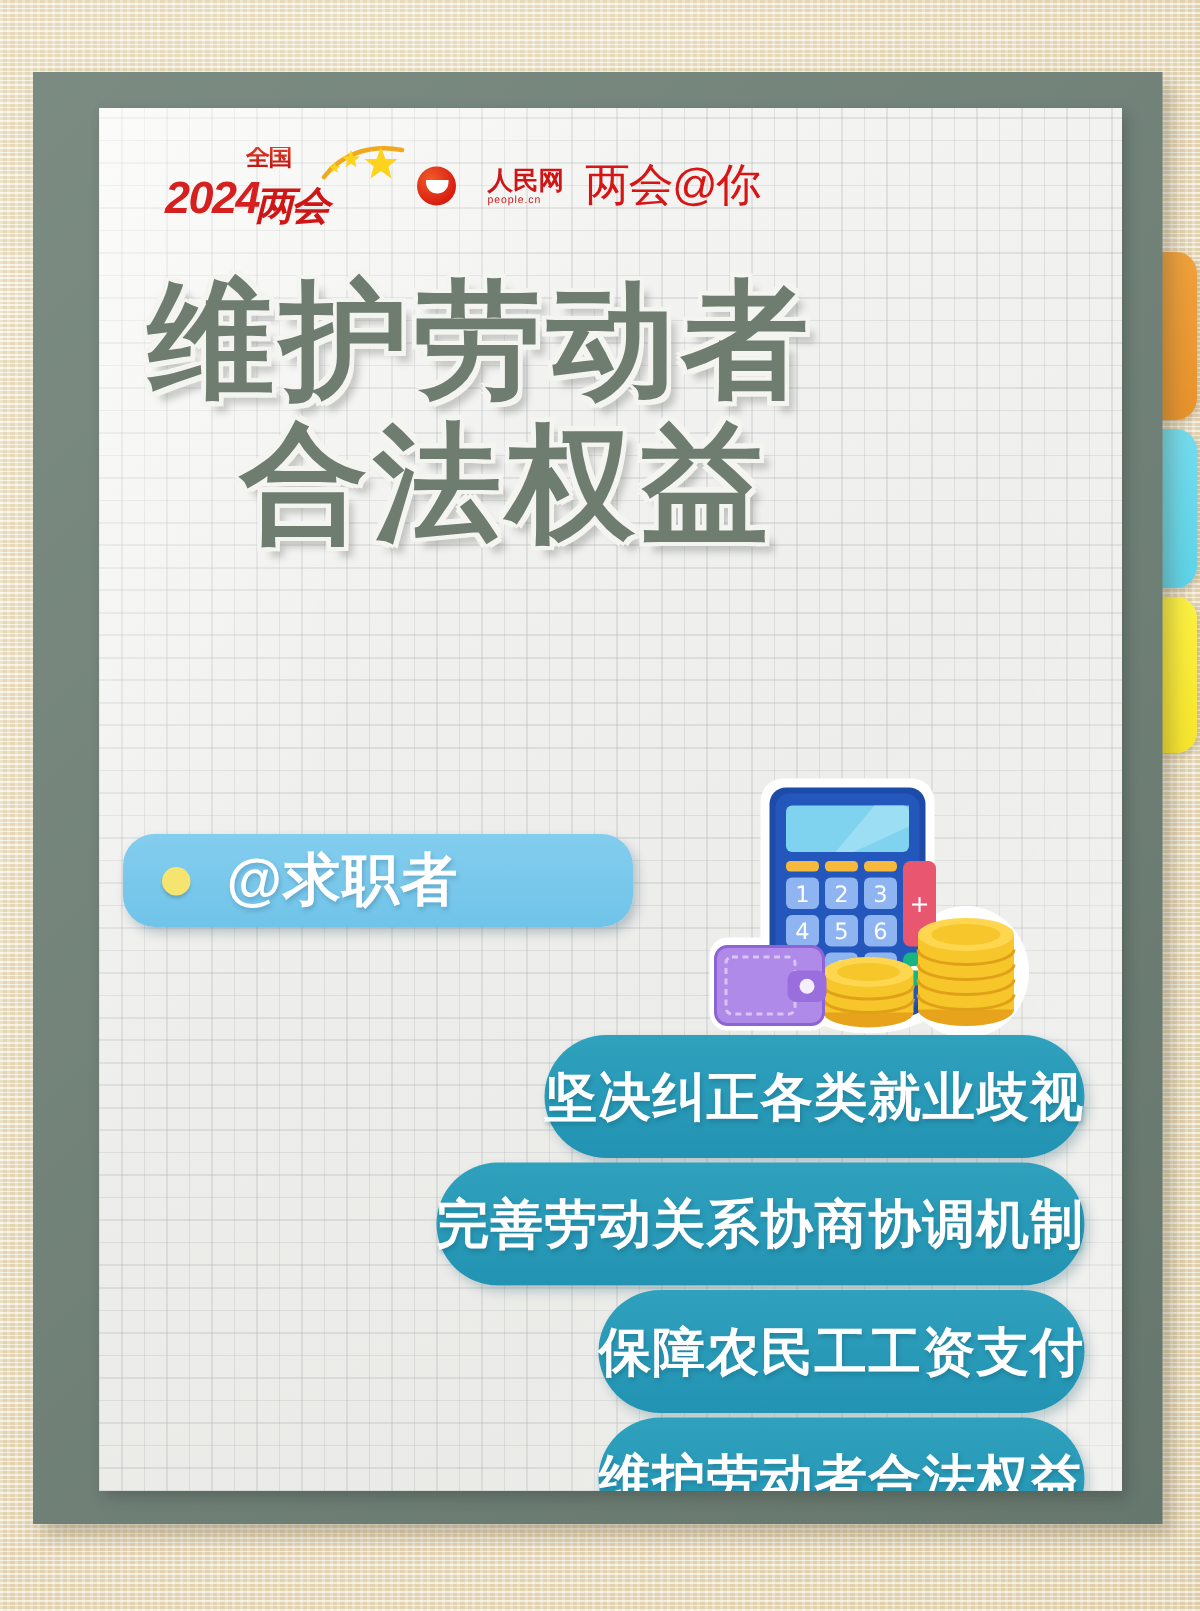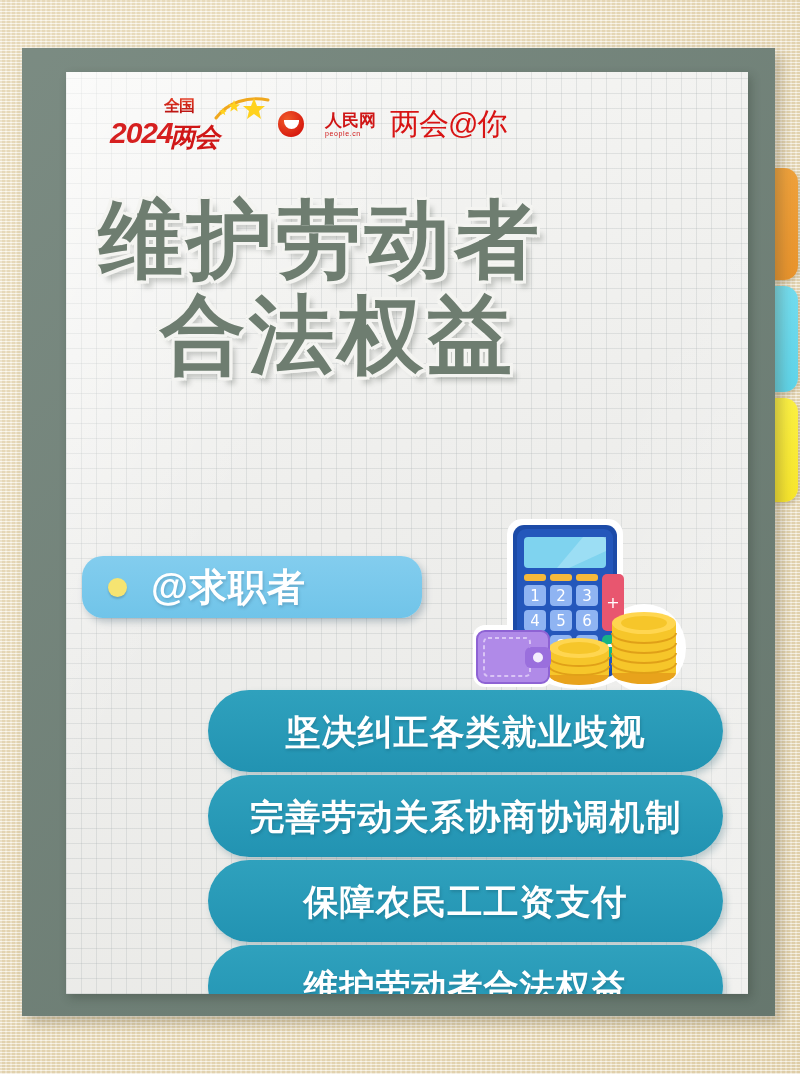--- a/index.html
+++ b/index.html
@@ -107,21 +107,21 @@
   #people-text{ display:flex; flex-direction:column; line-height:1;margin-left:18px; }
   #people-cn{ font-size:17px; font-weight:bold; color:#cf1616; letter-spacing:0px; }
   #people-en{ font-size:7px; color:#cf1616; letter-spacing:.6px; margin-top:1px; }
   #logo-slogan{
     font-size:30px; font-weight:normal; color:#d81414;
     letter-spacing:-1px; line-height:1; margin-left:4px;
   }
 
   
   #headline{
-    position:absolute; left:32px; top:120px;
+    position:absolute; left:32px; top:108px;
     width:630px; z-index:3;
   }
   .headline-line{
     font-size:85px;
     font-weight:bold;
     color:#6e7d70;
     letter-spacing:4px;
     line-height:1.12;
     white-space:nowrap;
     text-shadow:
@@ -156,21 +156,21 @@
   
   #illustration{
     position:absolute; left:405px; top:443px;
     width:215px; height:175px; z-index:4;
   }
 
   
   #points-list{
     position:absolute; left:142px; top:618px;
     width:515px; z-index:5;
-    display:flex; flex-direction:column; gap:3px;
+    display:flex; flex-direction:column; gap:3px;align-items:flex-end;
   }
   .point-pill{
     height:82px;
     border-radius:41px;
     background:linear-gradient(180deg,#2fa1bd,#2293b2);
     display:flex; align-items:center; justify-content:center;
     box-shadow:3px 4px 7px rgba(30,90,110,.26);
   }
   .point-text{
     font-size:35px; font-weight:bold; color:#ffffff;

